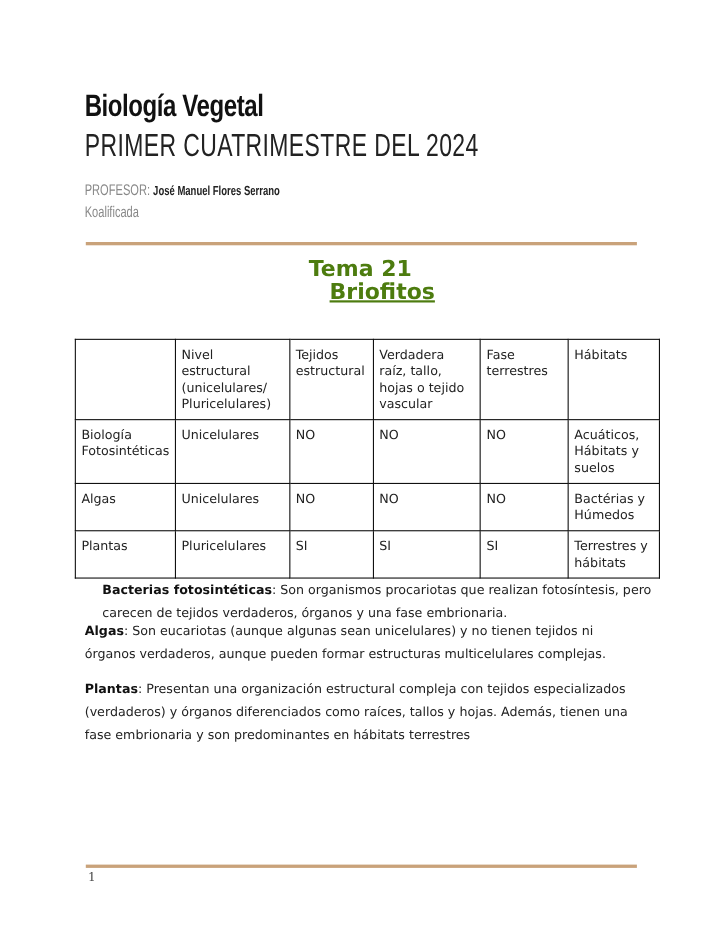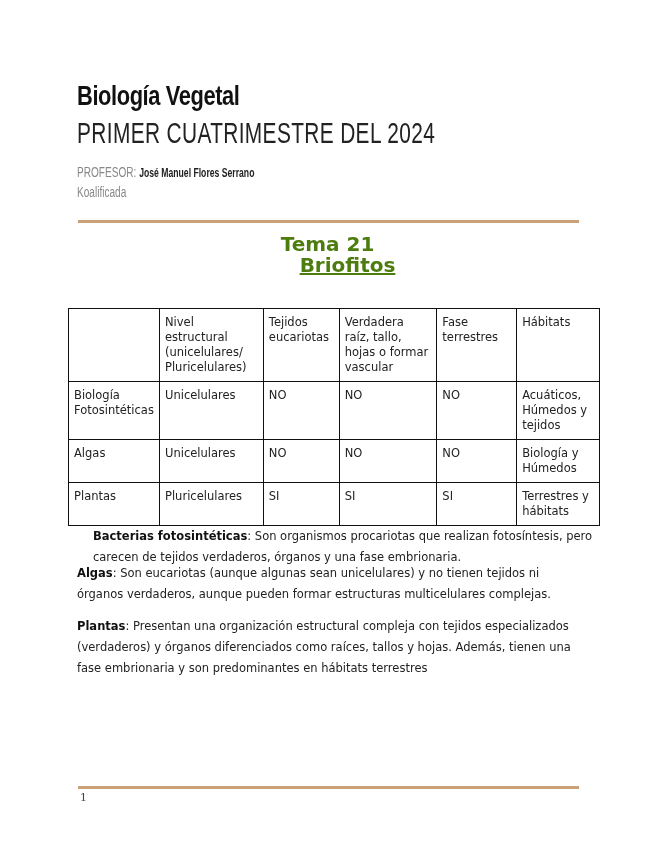--- a/index.html
+++ b/index.html
@@ -59,40 +59,40 @@
         <col style="width:104px">
         <col style="width:76px">
         <col style="width:98px">
         <col style="width:80px">
         <col style="width:83px">
     </colgroup>
     <tbody>
         <tr class="head">
       <td></td>
       <td>Nivel estructural (unicelulares/ Pluricelulares)</td>
-      <td>Tejidos eucariotas</td>
-      <td>Verdadera raíz, tallo, hojas o formar vascular</td>
+      <td>Tejidos estructural</td>
+      <td>Verdadera raíz, tallo, hojas o tejido vascular</td>
       <td>Fase terrestres</td>
       <td>Hábitats</td>
     </tr>
     <tr class="r1">
       <td>Biología Fotosintéticas</td>
       <td>Unicelulares</td>
       <td>NO</td>
       <td>NO</td>
       <td>NO</td>
-      <td>Acuáticos, Húmedos y tejidos</td>
+      <td>Acuáticos, Hábitats y suelos</td>
     </tr>
     <tr class="r2">
       <td>Algas</td>
       <td>Unicelulares</td>
       <td>NO</td>
       <td>NO</td>
       <td>NO</td>
-      <td>Biología y Húmedos</td>
+      <td>Bactérias y Húmedos</td>
     </tr>
     <tr class="r3">
       <td>Plantas</td>
       <td>Pluricelulares</td>
       <td>SI</td>
       <td>SI</td>
       <td>SI</td>
       <td>Terrestres y hábitats</td>
     </tr>
   </tbody>

